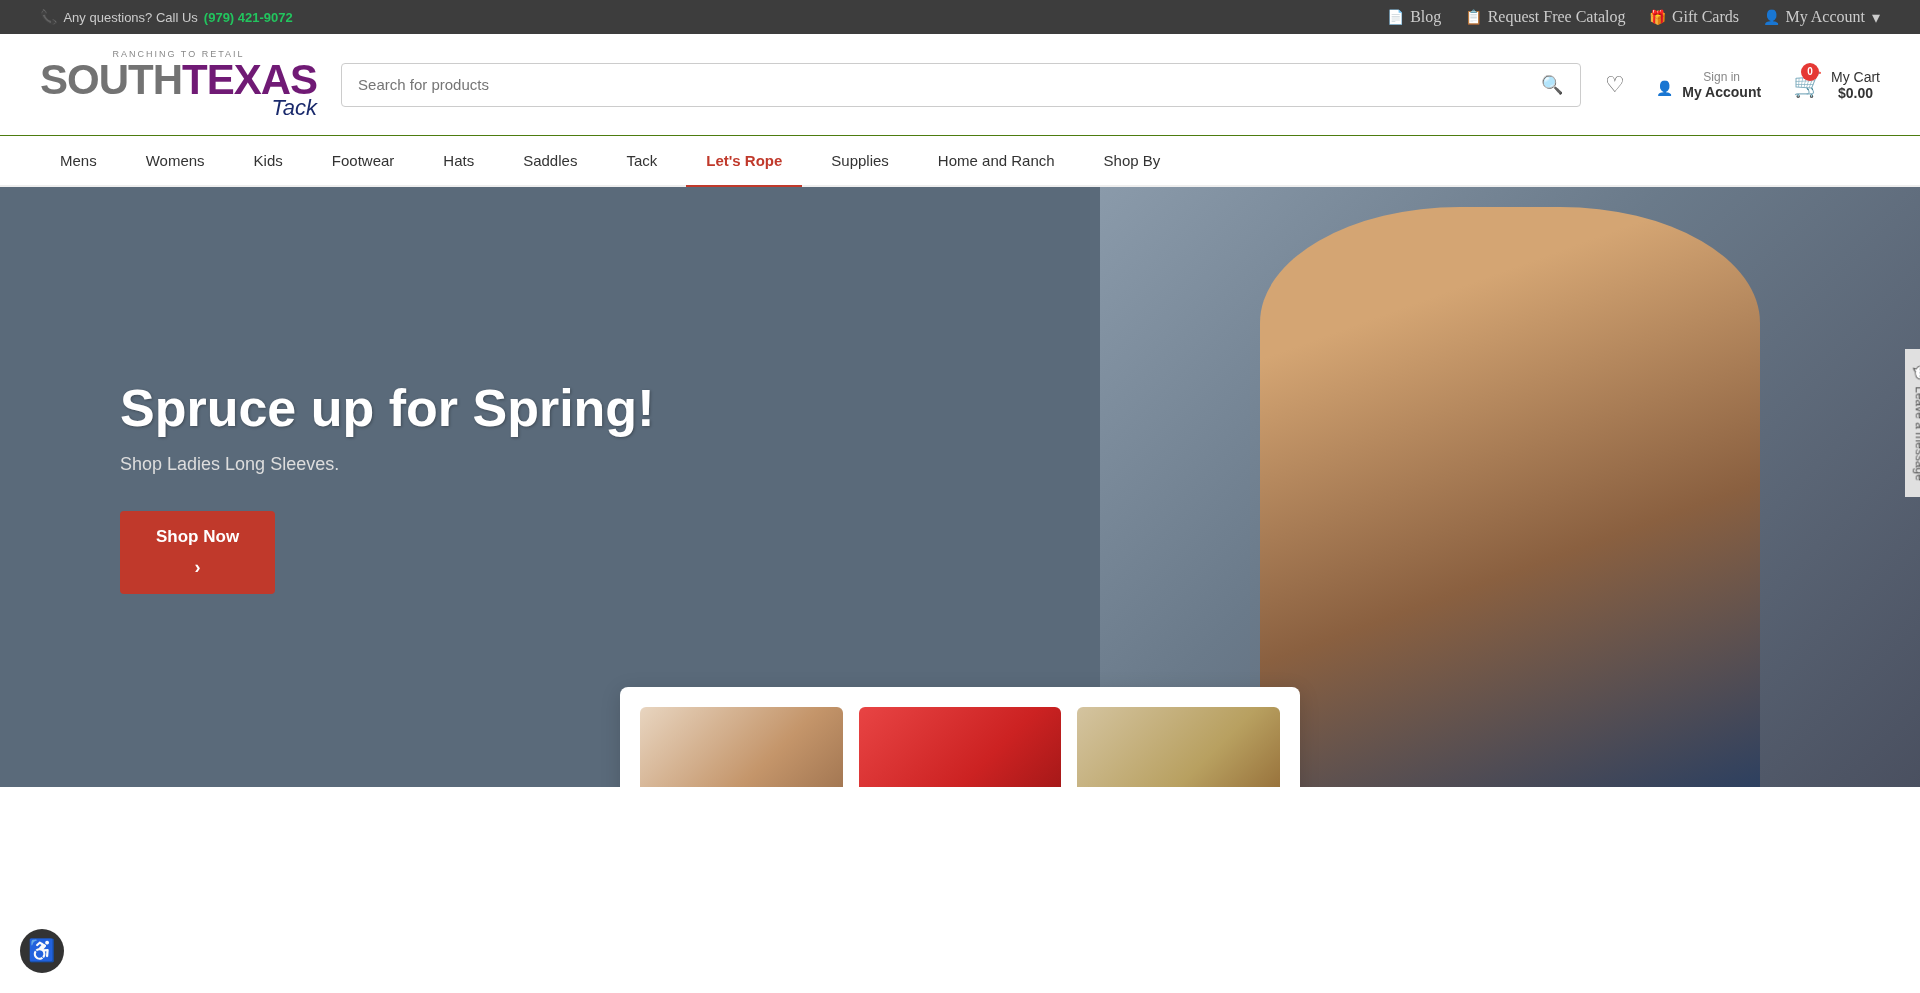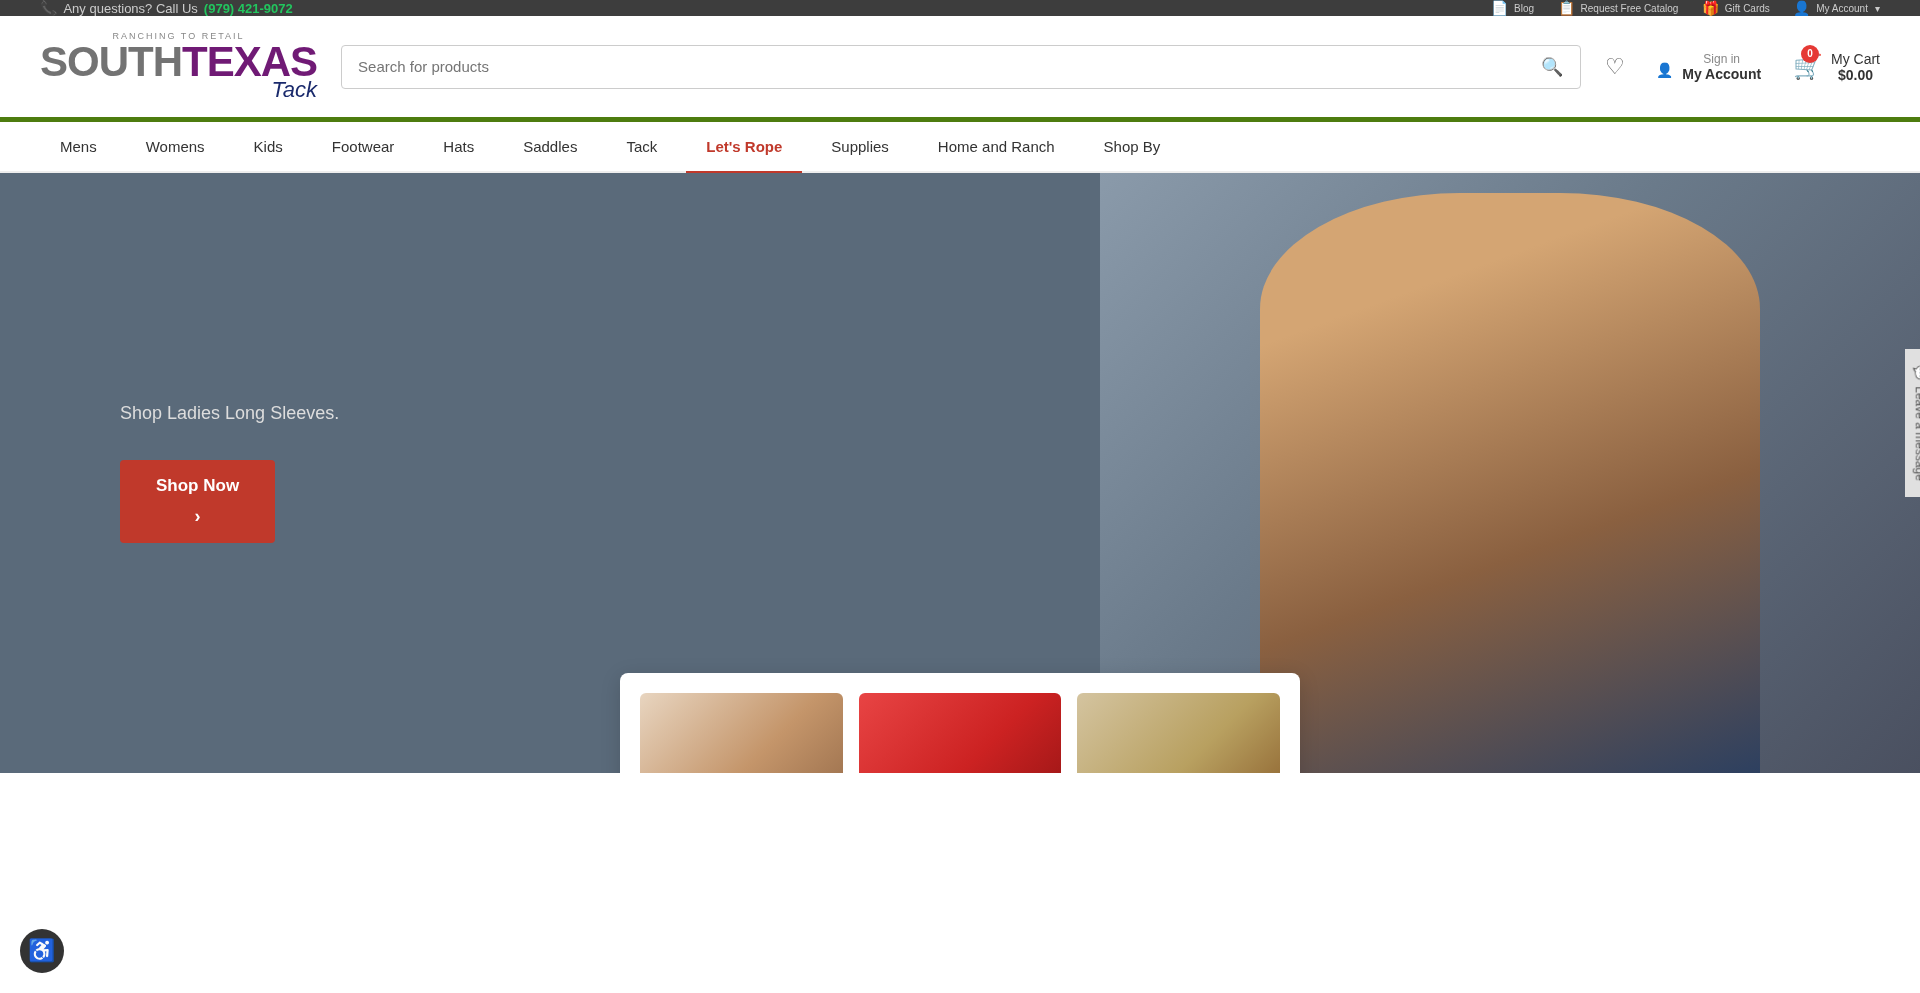--- a/index.html
+++ b/index.html
@@ -4,37 +4,37 @@
   <style>
     * { margin: 0; padding: 0; box-sizing: border-box; }
     body { font-family: Arial, sans-serif; width: 1920px; overflow-x: hidden; }
 
     
     .top-bar {
       background: #3d3d3d;
       color: #ccc;
       font-size: 13px;
       padding: 0 40px;
-      height: 16px;
+      height: 34px;
       display: flex;
       align-items: center;
       justify-content: space-between;
     }
     .top-bar-left { display: flex; align-items: center; gap: 6px; }
     .top-bar-right { display: flex; align-items: center; gap: 24px; }
-    .top-bar-right a { color: #ccc; text-decoration: none; display: flex; align-items: center; gap: 5px; font-size: 10px; }
+    .top-bar-right a { color: #ccc; text-decoration: none; display: flex; align-items: center; gap: 5px; font-size: 16px; font-family: Liberation Serif, serif; }
 
     
     .header {
       background: #fff;
       padding: 16px 40px;
       display: flex;
       align-items: center;
       gap: 24px;
-      border-bottom: 5px solid #4d7c0f;
+      border-bottom: 1px solid #4d7c0f;
     }
     .logo-area {
       min-width: 220px;
     }
     .logo-text {
       display: flex;
       flex-direction: column;
       line-height: 1;
     }
     .logo-ranching {
@@ -400,20 +400,21 @@
     <a href="#" class="nav-item">Shop By</a>
   </nav>
 
 <section class="hero">
   <div class="hero-bg-right"></div>
 
   <div class="hero-woman">
     <div class="hero-woman-figure"></div>
   </div>
   <div class="hero-content">
+    <h1 class="hero-title">Spruce up for Spring!</h1>
     <p class="hero-subtitle">Shop Ladies Long Sleeves.</p>
     <button class="shop-now-btn">
       <span>Shop Now</span>
       <span class="icon ic-chevron"></span>
     </button>
   </div>
 
   <div class="product-row">
     <div class="product-thumb product-thumb-1"></div>
     <div class="product-thumb product-thumb-2"></div>

